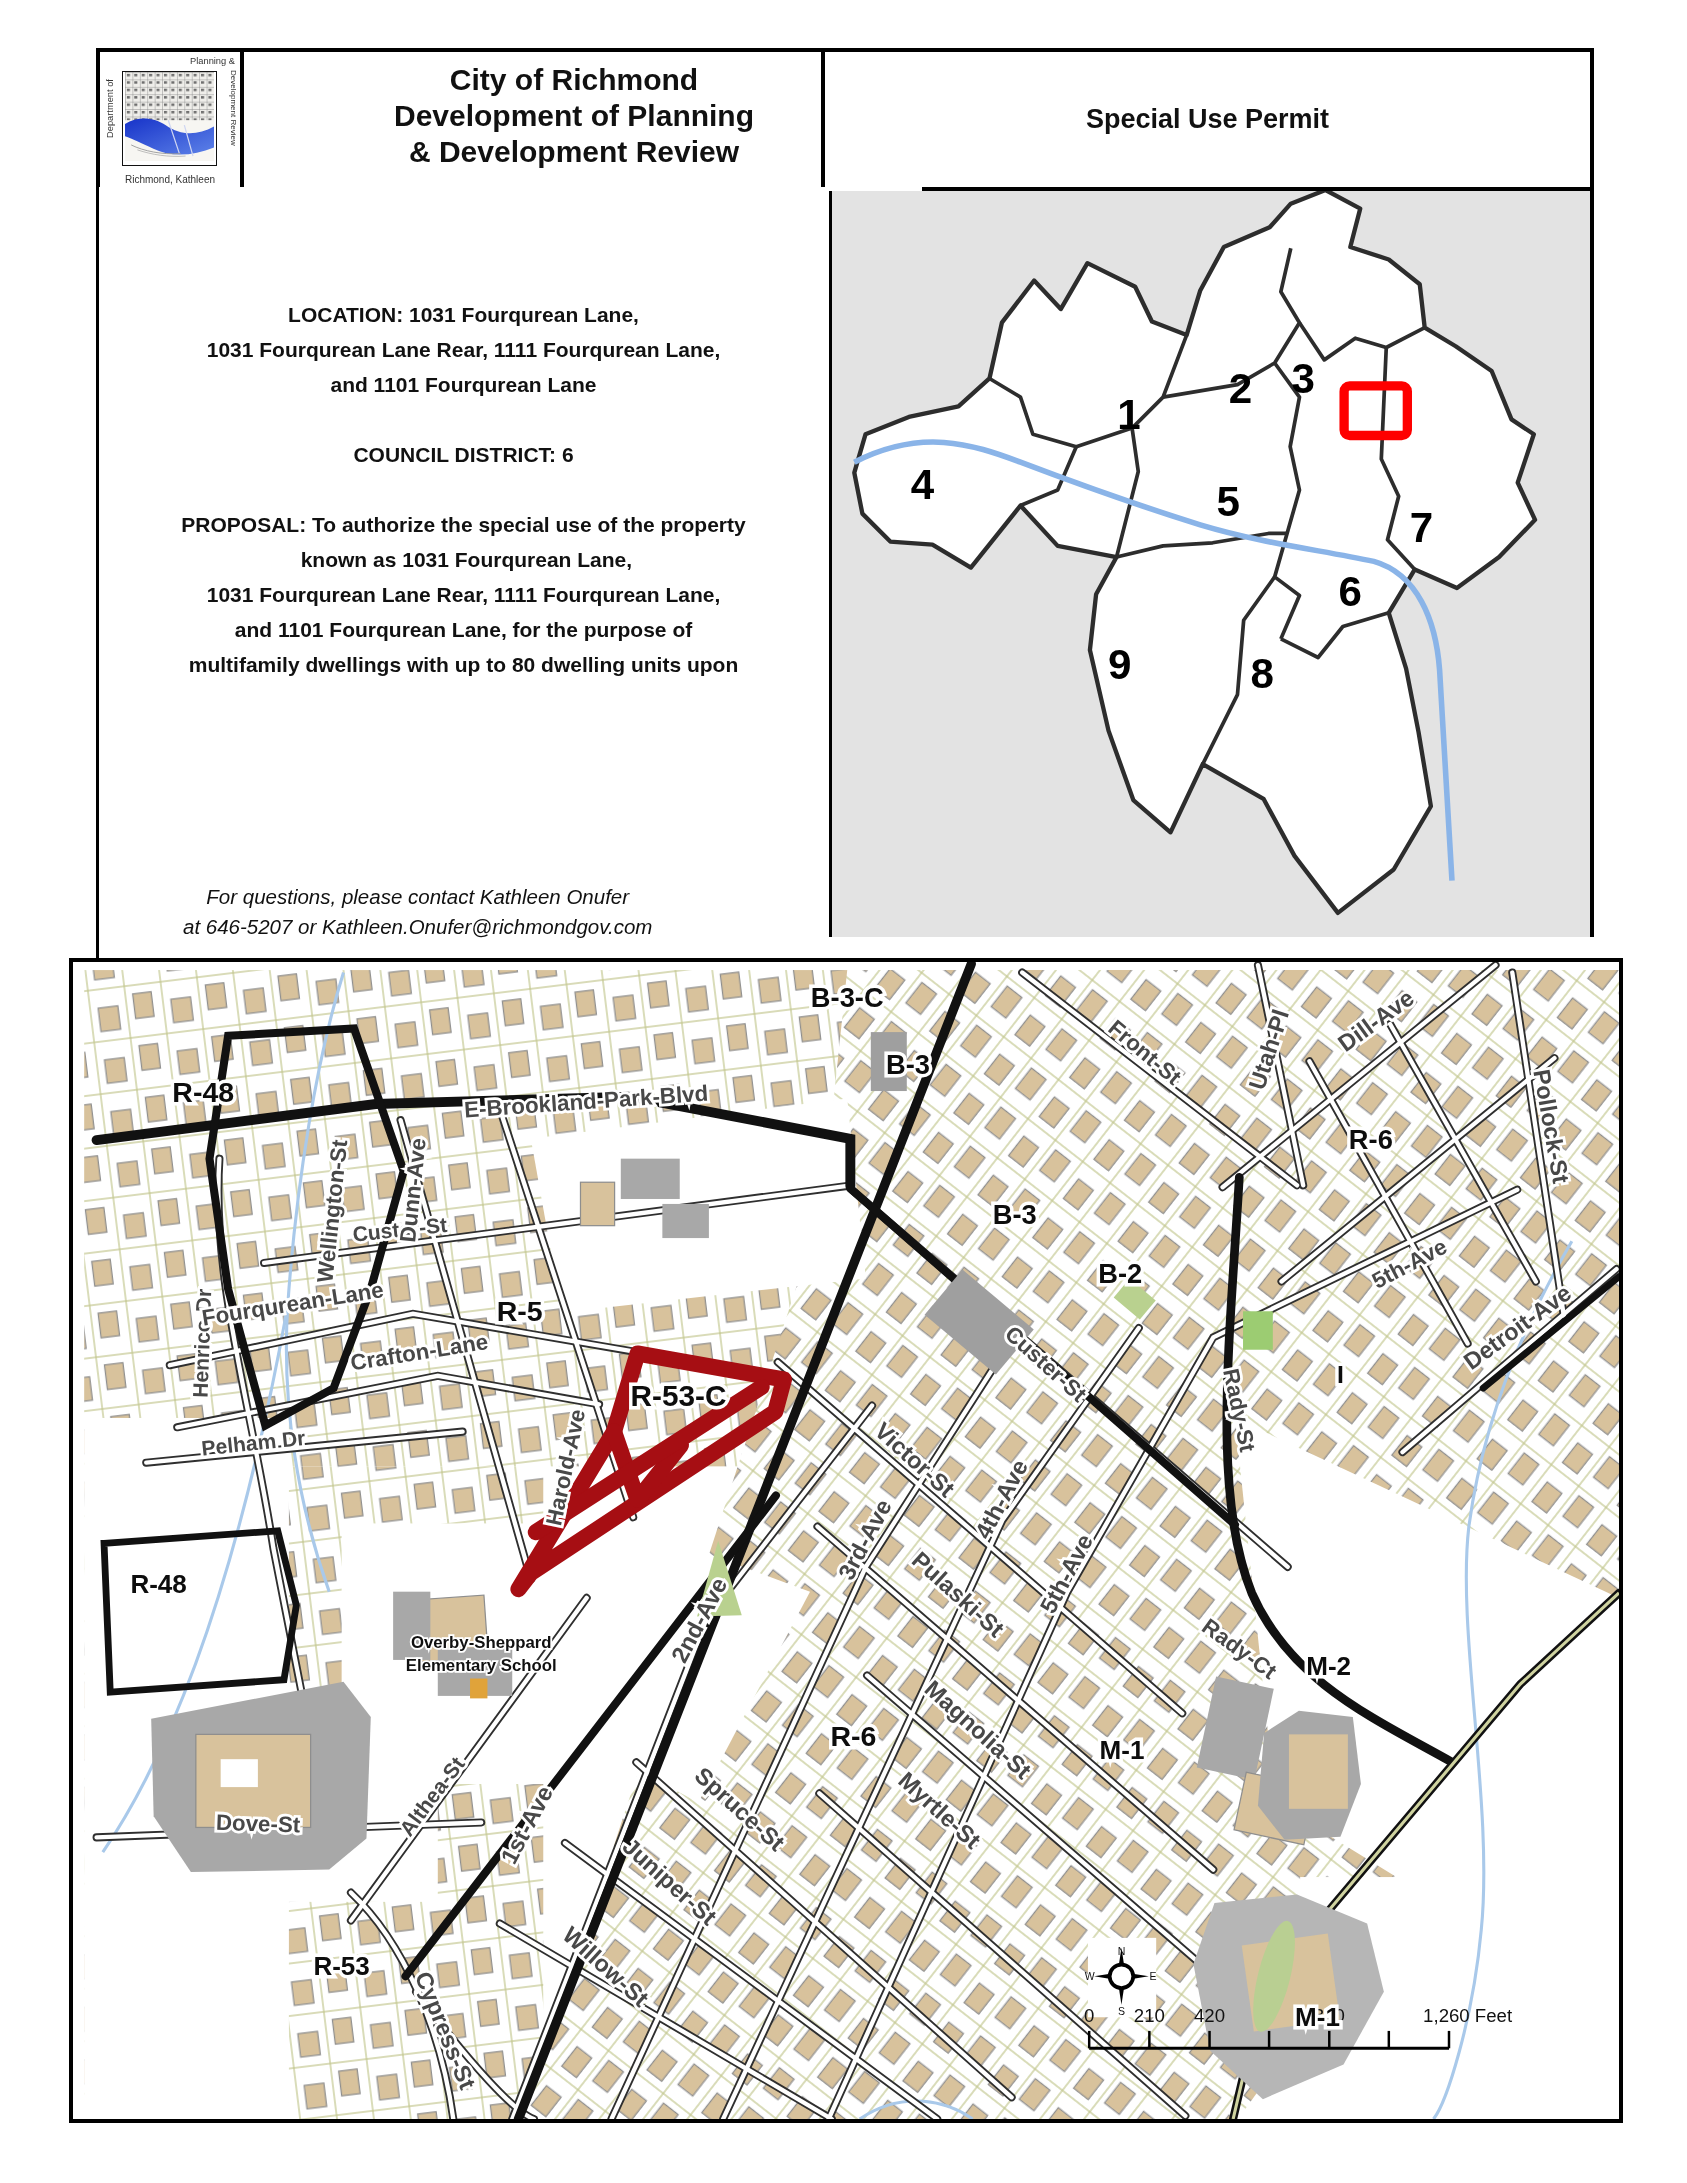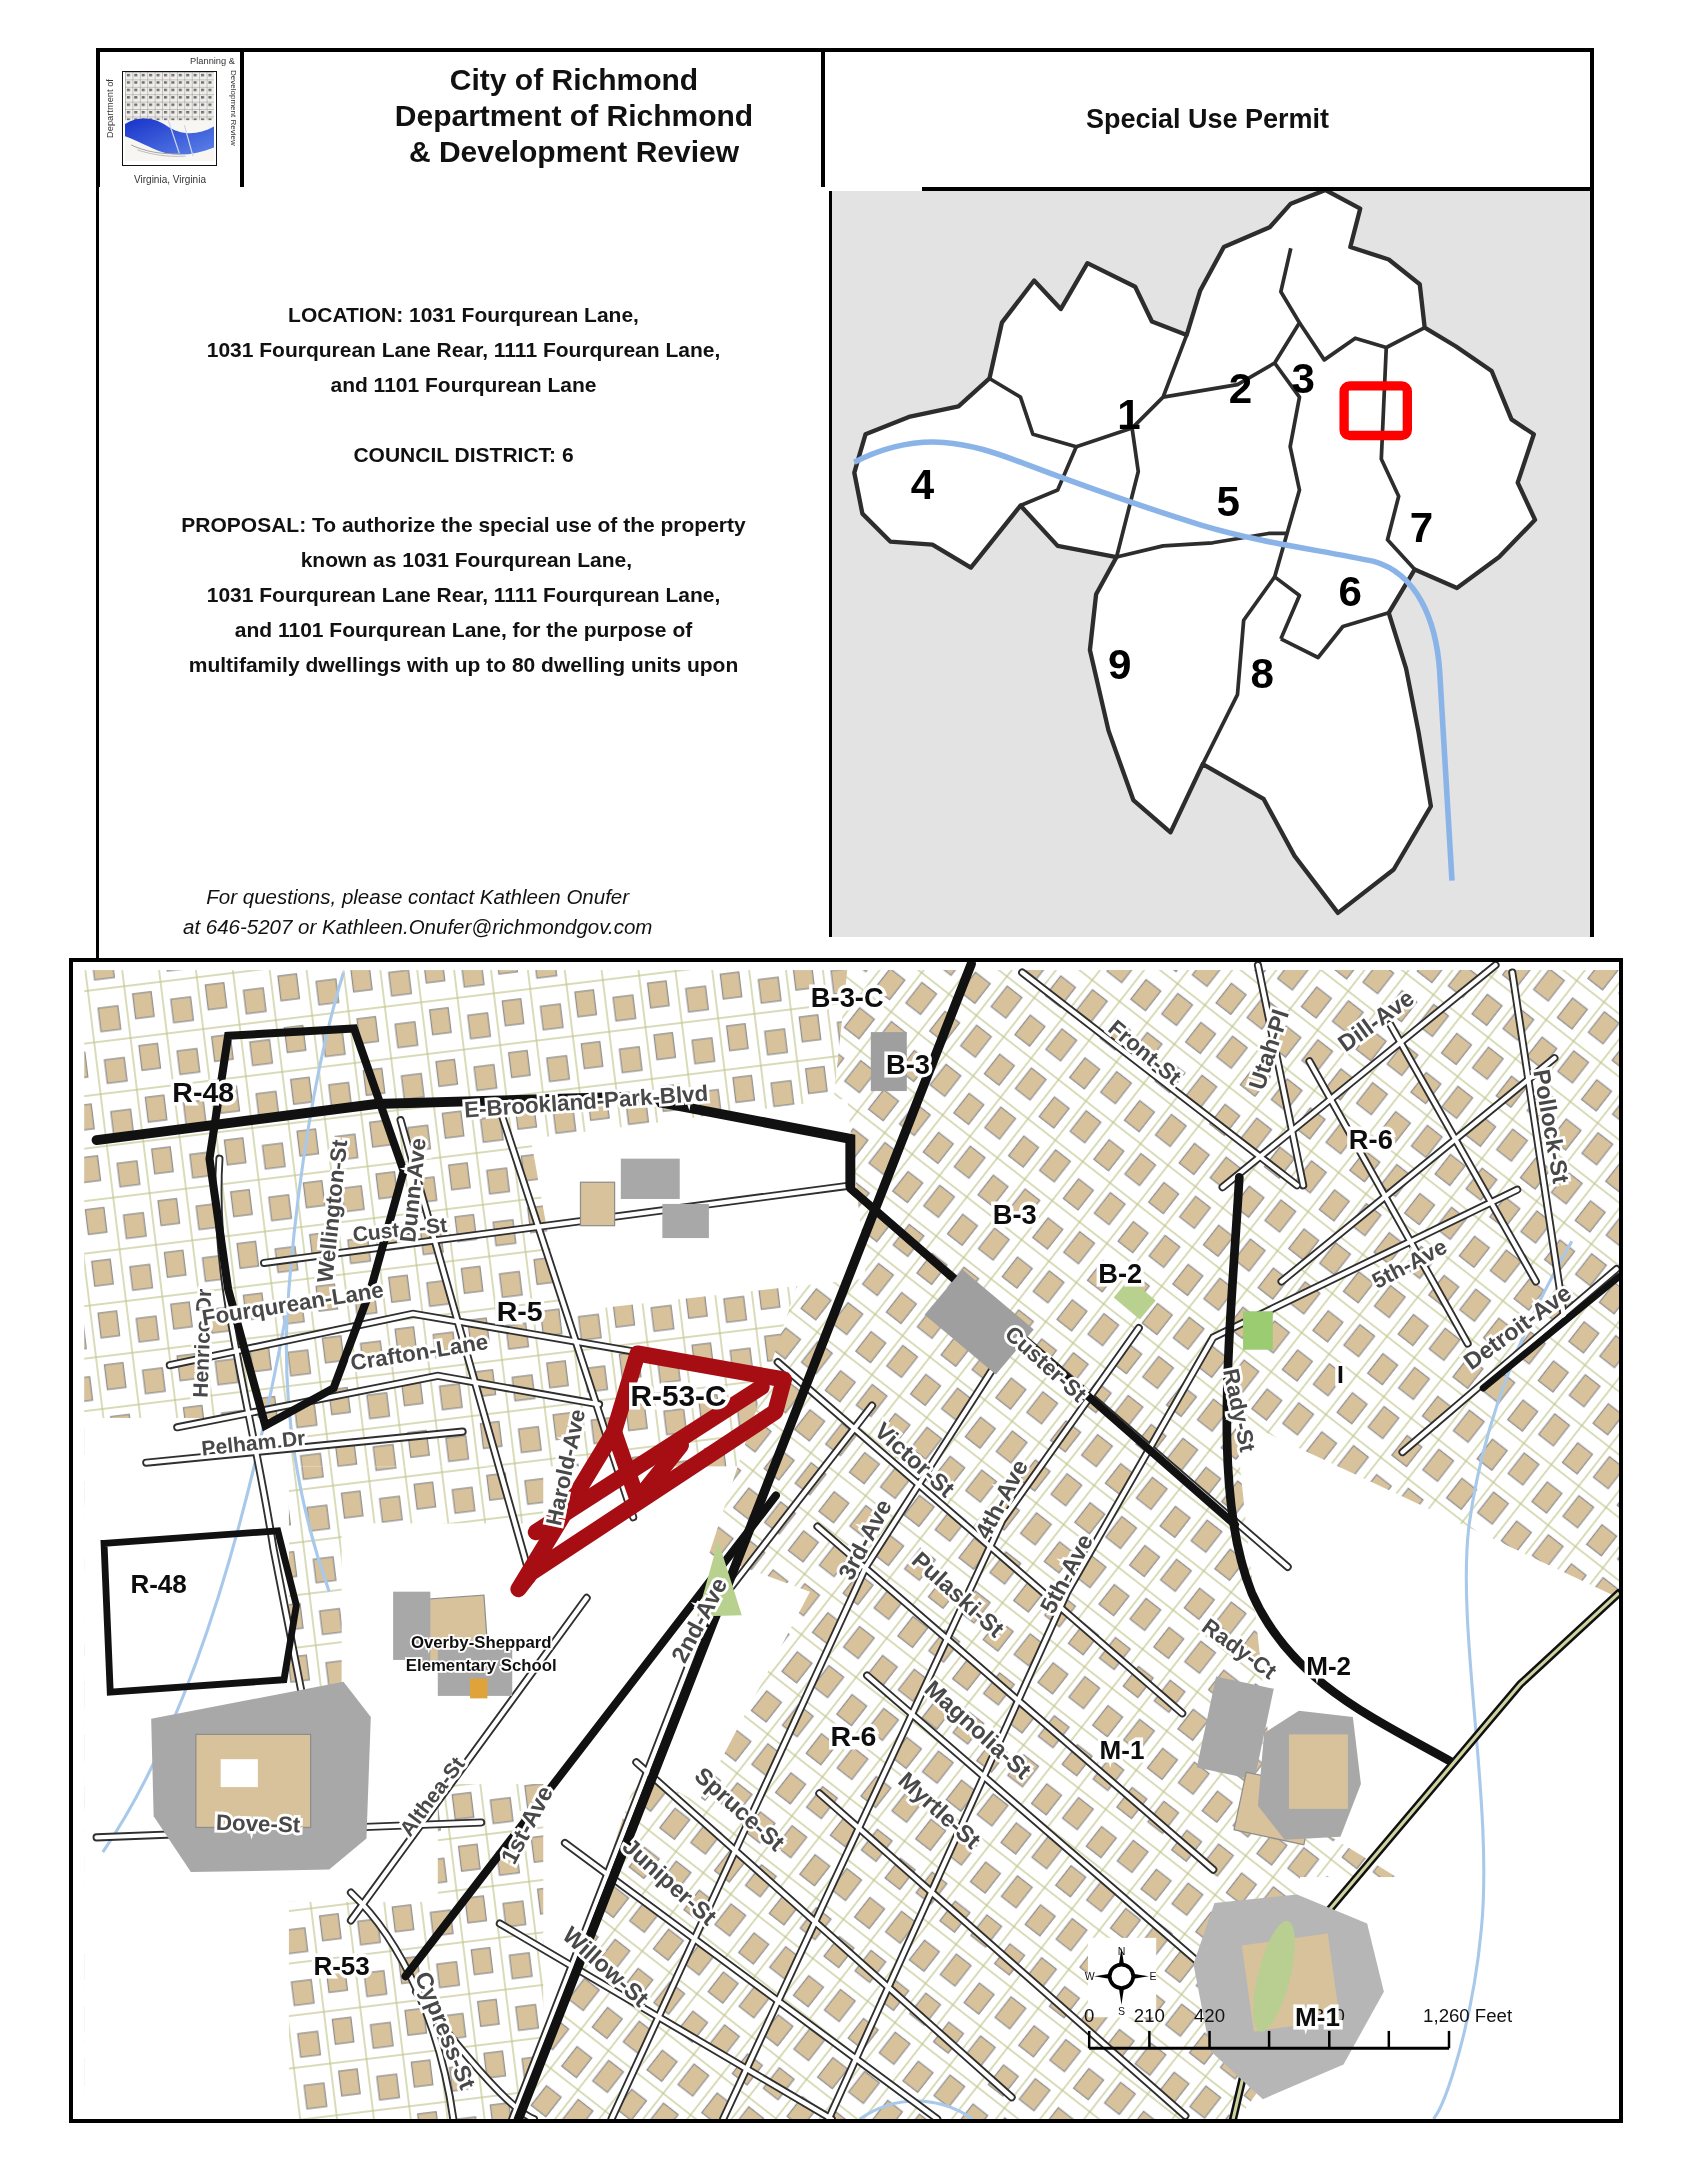--- a/index.html
+++ b/index.html
@@ -44,21 +44,21 @@
 </head>
 <body>
 
 <div class="page">
 
   <div class="header">
     <div class="logo-cell">
       <span class="logo-txt lt-top">Planning &amp;</span>
       <span class="logo-txt lt-left">Department of</span>
       <span class="logo-txt lt-right">Development Review</span>
-      <span class="logo-txt lt-bottom">Virginia, Virginia</span>
+      <span class="logo-txt lt-bottom">Richmond, Kathleen</span>
       <div class="logo-inner">
         <svg width="89" height="89" viewBox="0 0 144 144">
           <defs>
             <pattern id="logogrid" width="12" height="12" patternUnits="userSpaceOnUse">
               <rect width="12" height="12" fill="#efeeea"></rect>
               <path d="M0 0H12M0 0V12" stroke="#8c8c8c" stroke-width="1.5"></path>
               <rect x="3" y="3" width="5" height="4" fill="#6f6f6f"></rect>
             </pattern>
             <linearGradient id="rivergrad" x1="0" y1="0" x2="1" y2="1">
               <stop offset="0" stop-color="#1733c9"></stop>
@@ -69,21 +69,21 @@
           <rect x="0" y="0" width="144" height="78" fill="url(#logogrid)"></rect>
           <path d="M0 84 C22 70 48 74 66 86 C92 104 118 102 144 88 L144 122 C110 136 74 138 46 124 C28 116 12 108 0 104 Z" fill="url(#rivergrad)"></path>
           <path d="M70 78 L88 132 M96 86 L110 136" stroke="#cfd6f2" stroke-width="2"></path>
           <path d="M10 118 C30 128 60 134 90 132" stroke="#9b9b9b" stroke-width="1.5" fill="none"></path>
           <path d="M20 126 C44 134 70 138 98 136" stroke="#9b9b9b" stroke-width="1" fill="none"></path>
         </svg>
       </div>
     </div>
     <div class="title-cell">
       <div class="title-line">City of Richmond</div>
-      <div class="title-line">Department of Richmond</div>
+      <div class="title-line">Development of Planning</div>
       <div class="title-line">&amp; Development Review</div>
     </div>
     <div class="permit-cell">
       <span class="permit-label">Special Use Permit</span>
     </div>
   </div>
 
   <div class="info-panel">
     <div class="info-text" id="info-lines">
         <div class="info-line">LOCATION: 1031 Fourqurean Lane,</div>

